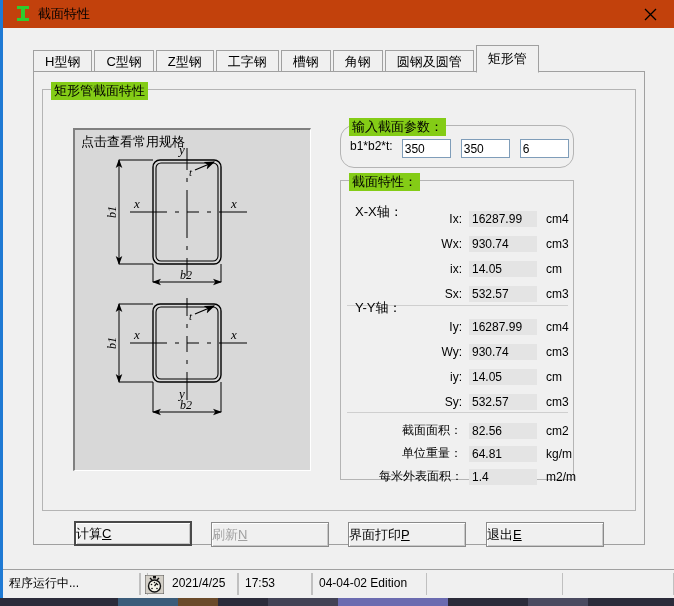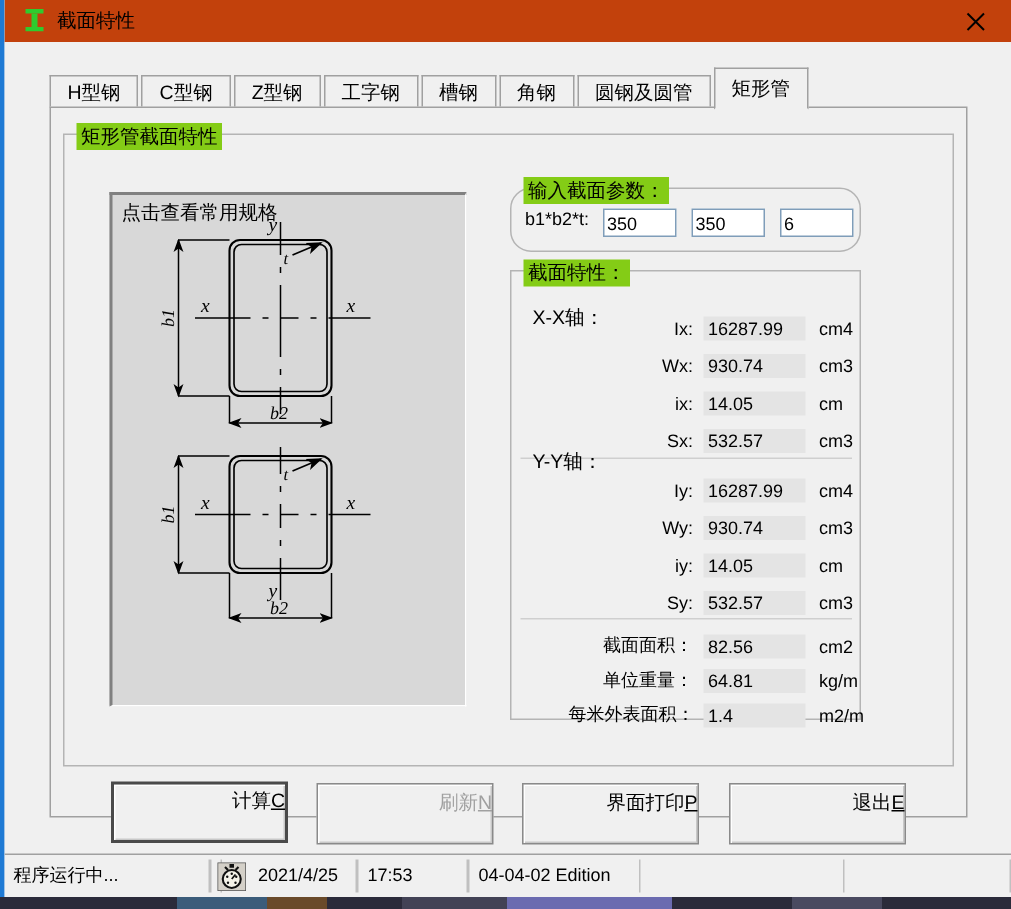--- a/index.html
+++ b/index.html
@@ -214,33 +214,32 @@
     position: absolute;
     left: 6px; width: 221px;
     height: 1px;
     background: #cfcfcf;
   }
 
   
   .btnrow { position: absolute; left: 0; top: 0; }
   .btn {
     position: absolute;
-    height: 41px;
+    height: 25px;
     background: #f0f0f0;
     border: 1px solid #8a8a8a;
     box-shadow: inset 1px 1px 0 #ffffff, inset -1px -1px 0 #c8c8c8;
     font-family: "Liberation Sans", sans-serif;
     font-size: 13px;
     color: #000;
-    text-align: right;
+    text-align: left;
     line-height: 23px;
     box-sizing: border-box;
     cursor: pointer;
     white-space: nowrap;
-    padding-left: 28px;
   }
   .btn.default { border: 2px solid #4a4a4a; line-height: 21px; }
   .btn.disabled { color: #a0a0a0; cursor: default; }
   .btn u { text-decoration: underline; }
 
   
   .statusbar {
     position: absolute;
     left: 0; top: 569px;
     width: 671px; height: 29px;

